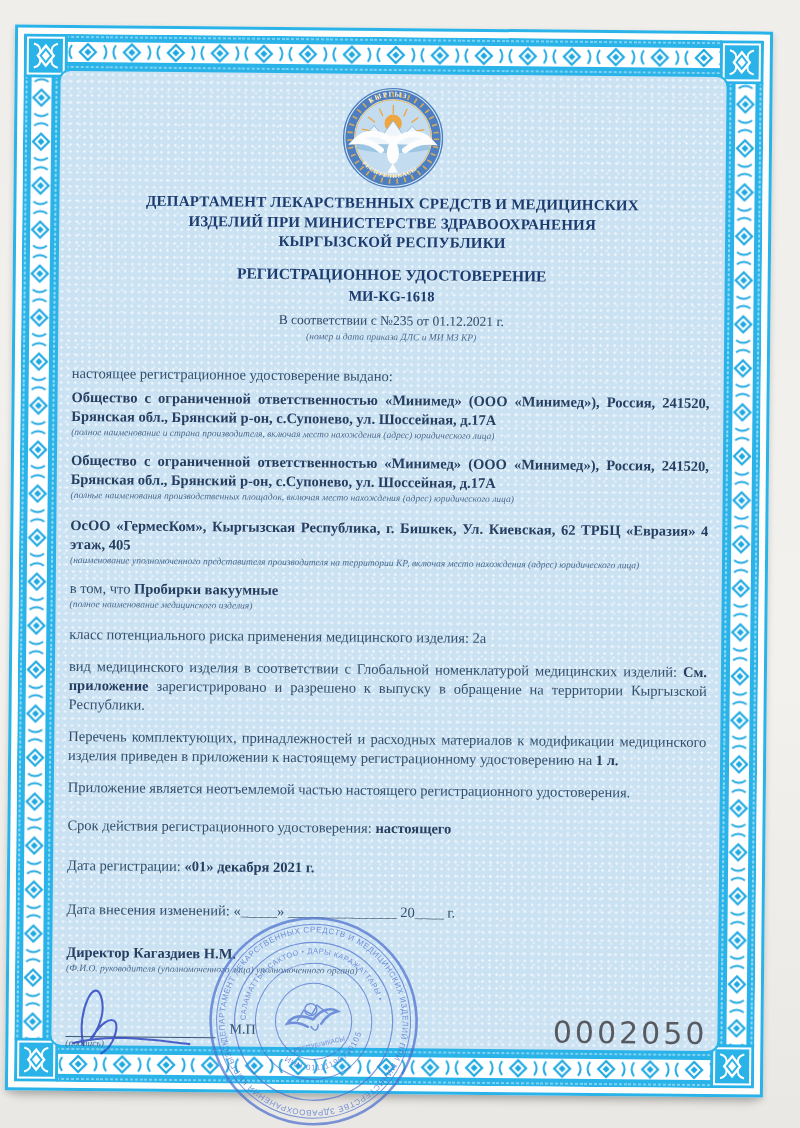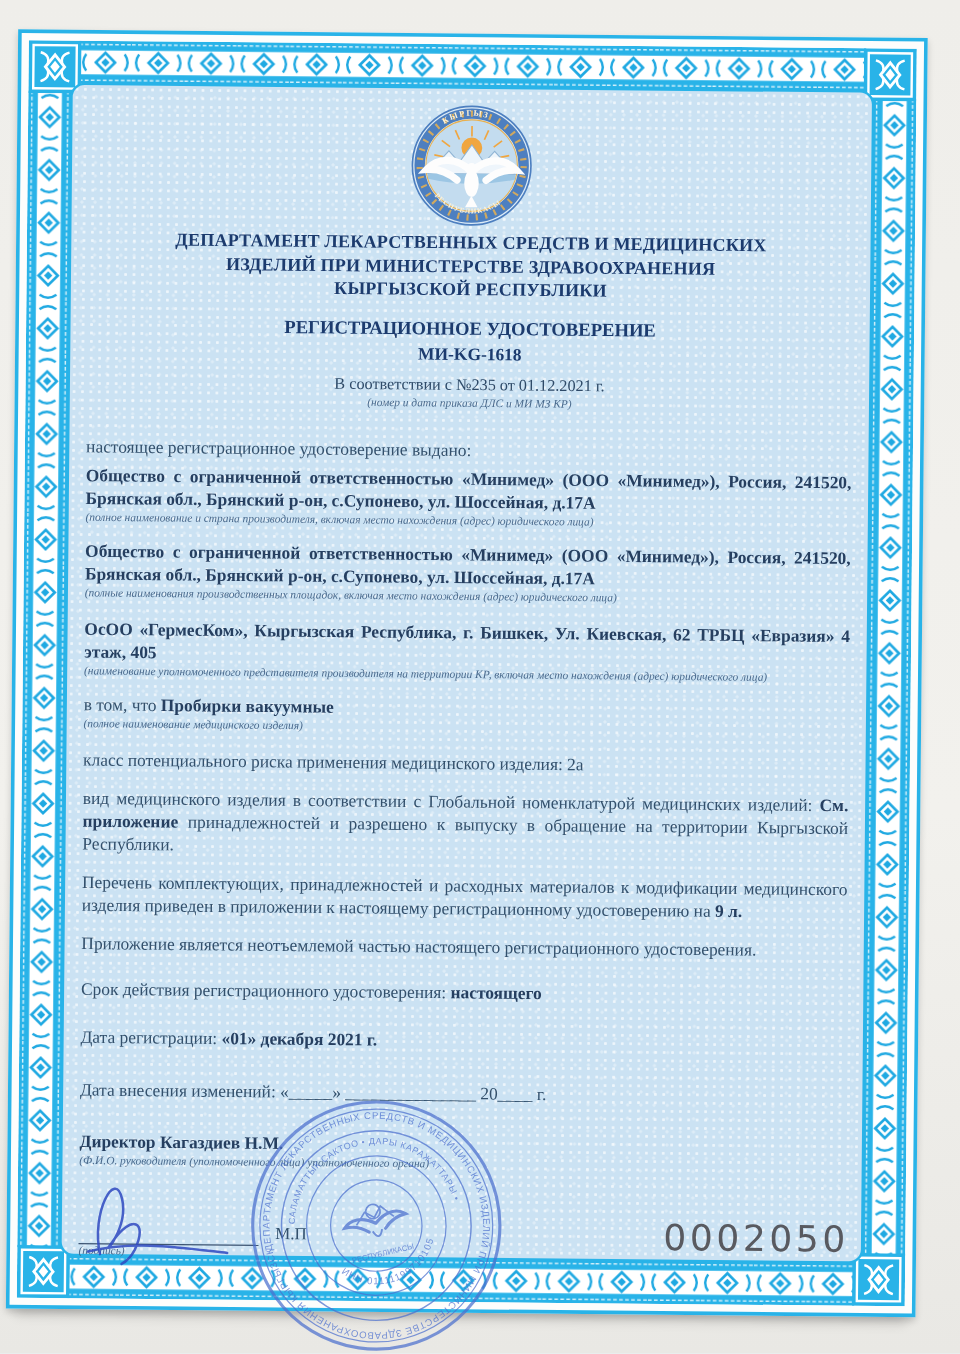--- a/index.html
+++ b/index.html
@@ -193,23 +193,23 @@
     <div class="cap">(полные наименования производственных площадок, включая место нахождения (адрес) юридического лица)</div>
 
     <div class="p b mt16">ОсОО «ГермесКом», Кыргызская Республика, г. Бишкек, Ул. Киевская, 62 ТРБЦ «Евразия» 4 этаж, 405</div>
     <div class="cap">(наименование уполномоченного представителя производителя на территории КР, включая место нахождения (адрес) юридического лица)</div>
 
     <div class="p mt14"><span>в том, что </span><span class="b">Пробирки вакуумные</span></div>
     <div class="cap">(полное наименование медицинского изделия)</div>
 
     <div class="p mt16">класс потенциального риска применения медицинского изделия: 2а</div>
 
-    <div class="p mt14"><span>вид медицинского изделия в соответствии с Глобальной номенклатурой медицинских изделий: </span><span class="b">См. приложение</span><span> принадлежностей и разрешено к выпуску в обращение на территории Кыргызской Республики.</span></div>
-
-    <div class="p mt14"><span>Перечень комплектующих, принадлежностей и расходных материалов к модификации медицинского изделия приведен в приложении к настоящему регистрационному удостоверению на </span><span class="b">9 л.</span></div>
+    <div class="p mt14"><span>вид медицинского изделия в соответствии с Глобальной номенклатурой медицинских изделий: </span><span class="b">См. приложение</span><span> зарегистрировано и разрешено к выпуску в обращение на территории Кыргызской Республики.</span></div>
+
+    <div class="p mt14"><span>Перечень комплектующих, принадлежностей и расходных материалов к модификации медицинского изделия приведен в приложении к настоящему регистрационному удостоверению на </span><span class="b">1 л.</span></div>
 
     <div class="p mt14">Приложение является неотъемлемой частью настоящего регистрационного удостоверения.</div>
 
     <div class="p mt20"><span>Срок действия регистрационного удостоверения: </span><span class="b">настоящего</span></div>
 
     <div class="p mt22"><span>Дата регистрации: </span><span class="b">«01» декабря 2021 г.</span></div>
 
     <div class="p mt26" style="text-align:left">Дата внесения изменений: «_____» _______________ 20____ г.</div>
 
     <div class="sig-area">

